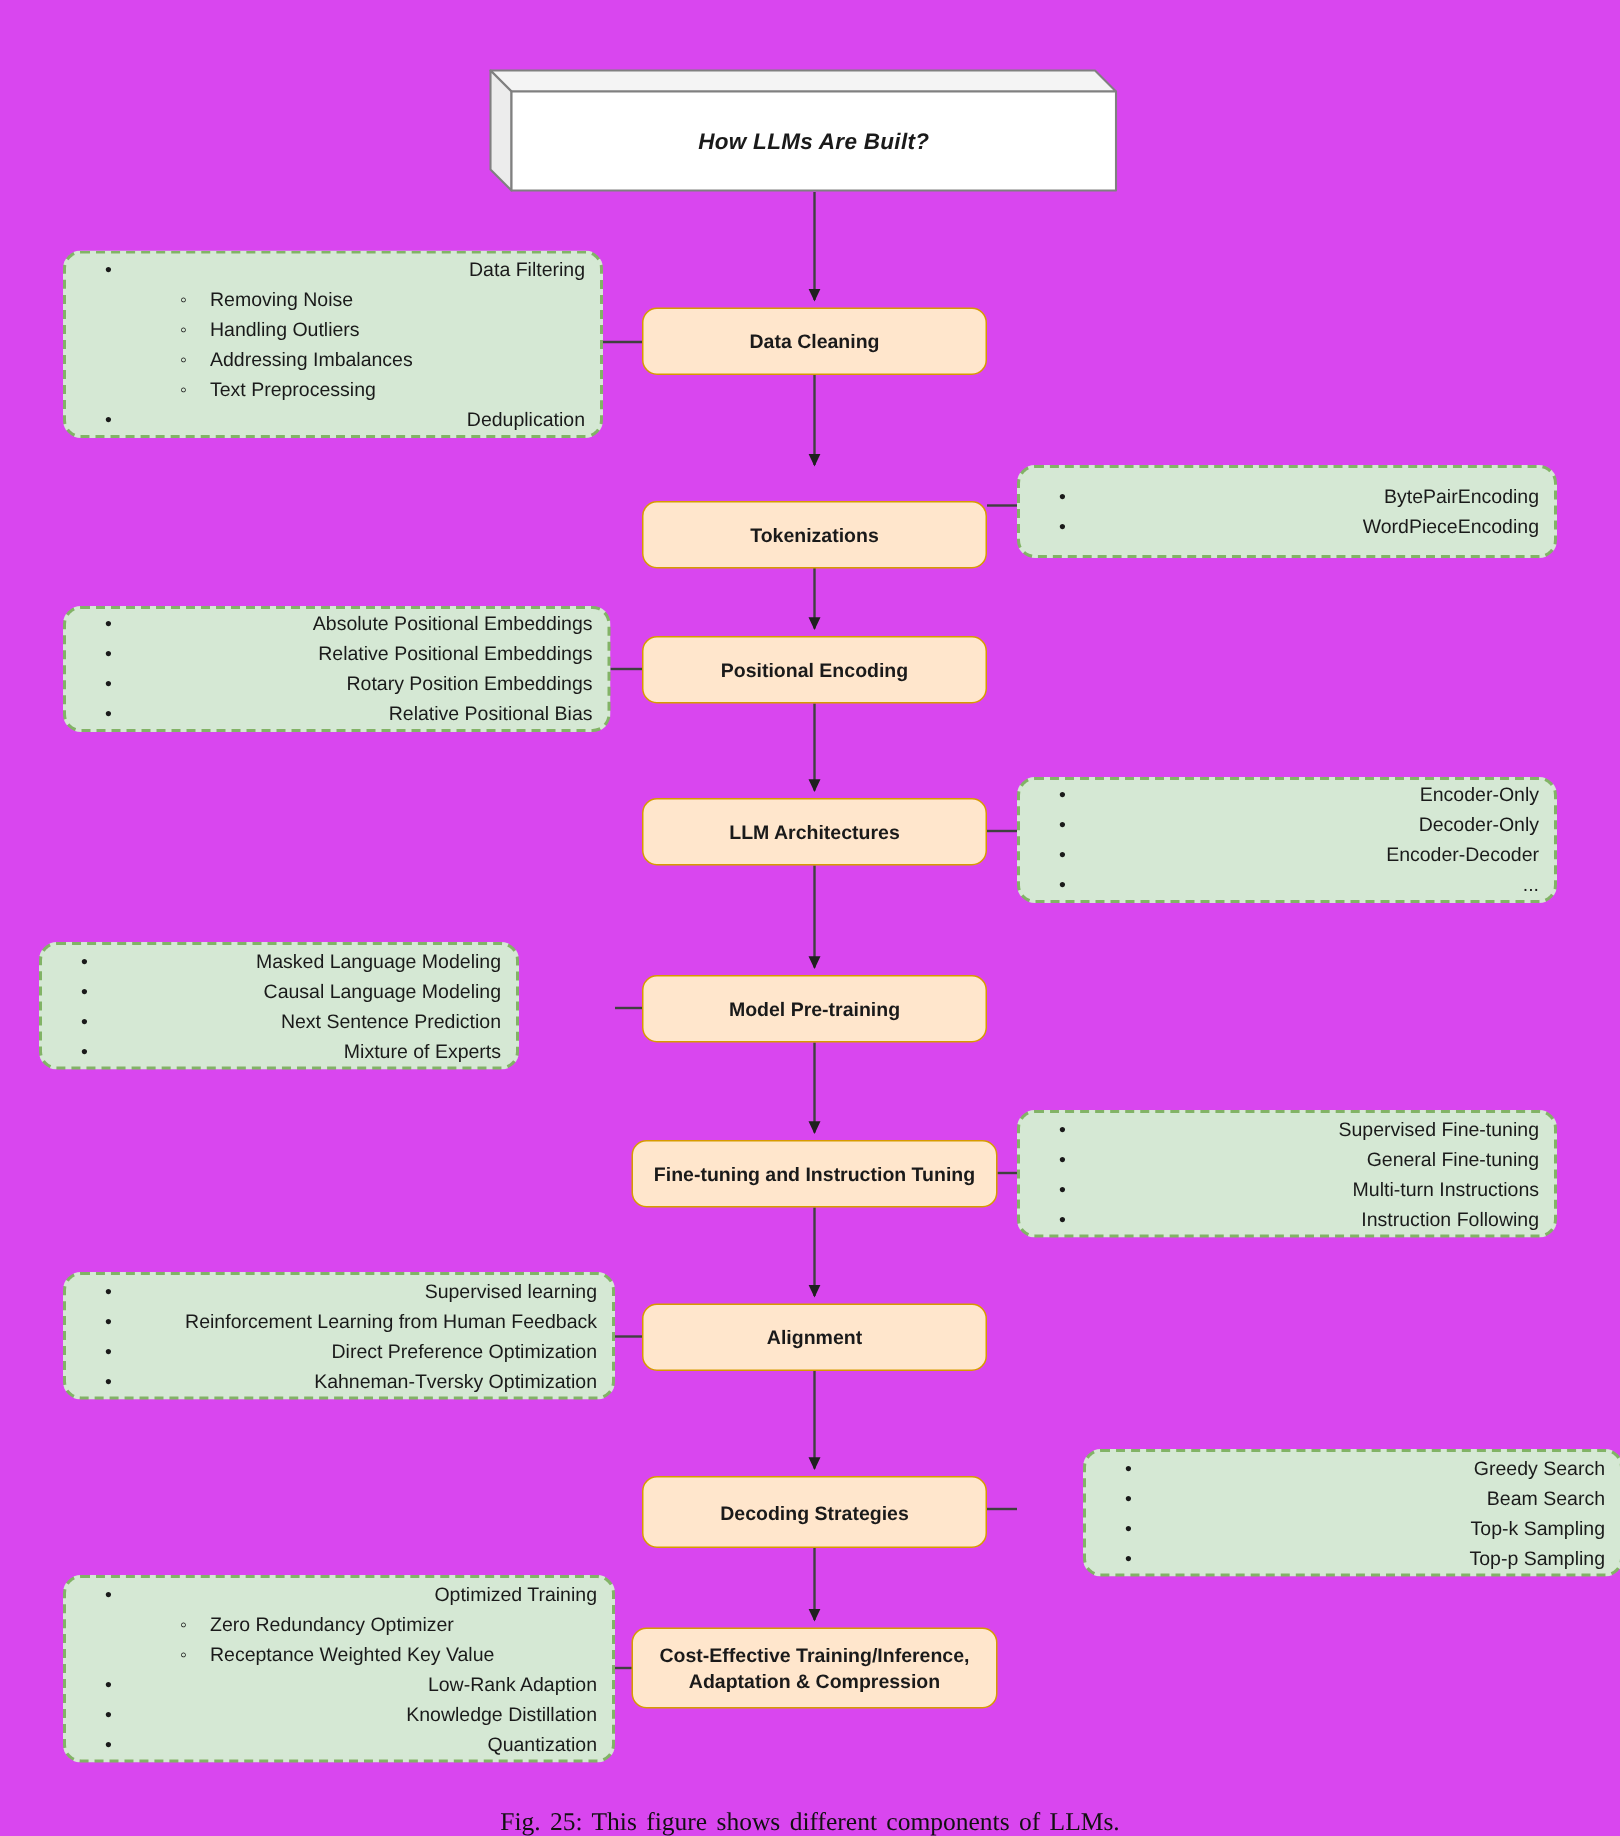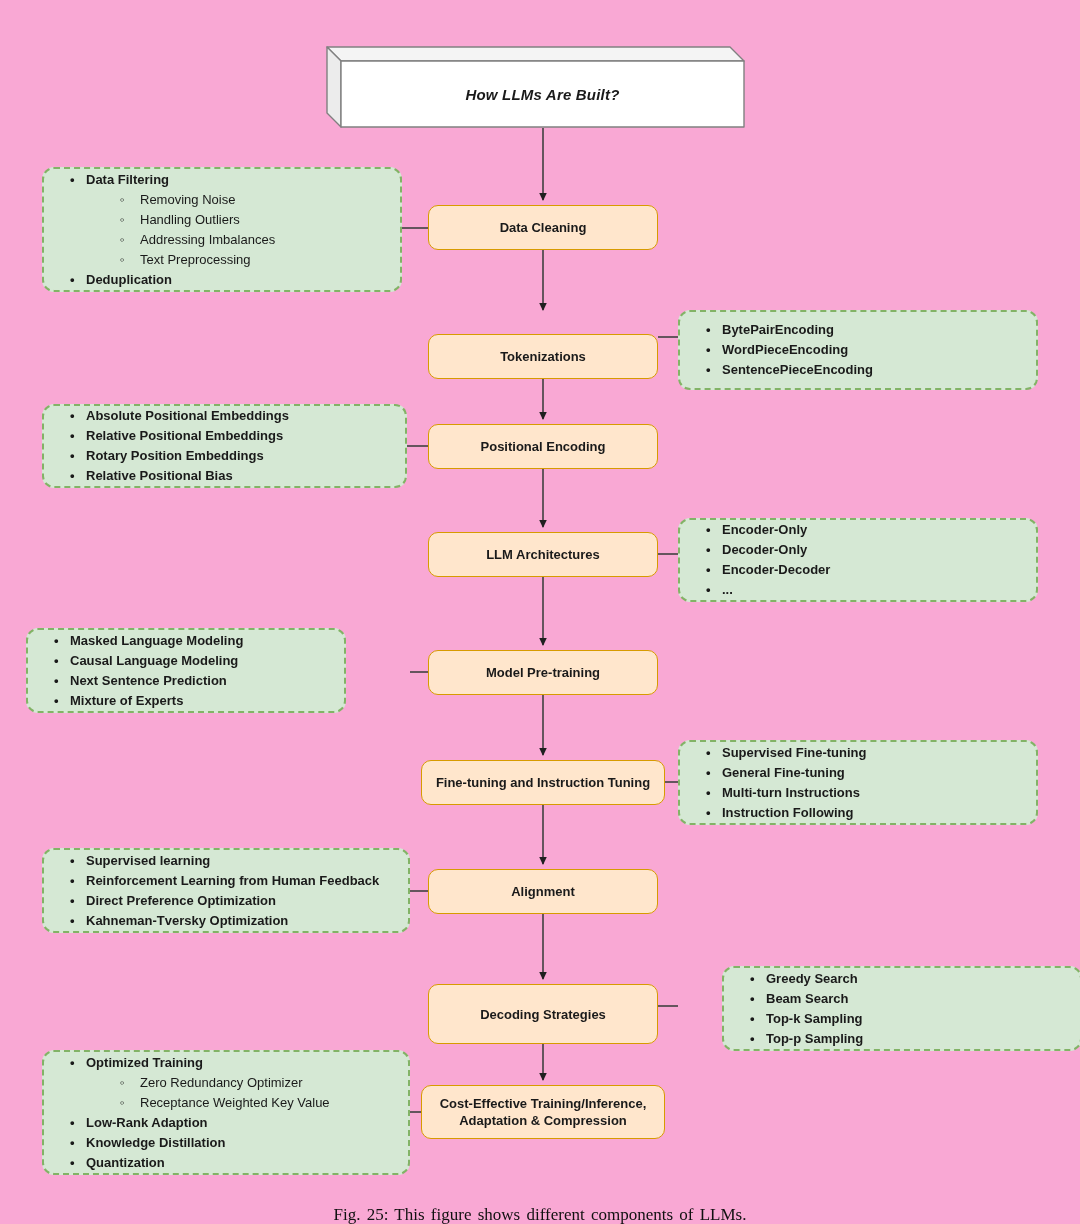--- a/index.html
+++ b/index.html
@@ -2,21 +2,21 @@
 <html style="--stage-fill: #FFE6CC; --stage-border: #D79B00; --notes-fill: #D5E8D4; --notes-border: #82B366; --wire: #404040;"><head>
 <meta charset="utf-8">
 <style>
   :root{
     --stage-fill:#FFE6CC; --stage-border:#D79B00;
     --notes-fill:#D5E8D4; --notes-border:#82B366;
     --wire:#404040; --ink:#1a1a1a;
   }
   html,body{margin:0;padding:0;background:#ffffff;}
   .canvas{
-    position:relative; width:1080px; height:1224px; background:#f9a8d4;
+    position:relative; width:1080px; height:1224px; background:#d946ef;
     font-family:"Liberation Sans", sans-serif; color:var(--ink); overflow:hidden;
   }
   .wires{position:absolute; left:0; top:0; width:1080px; height:1224px; z-index:0; pointer-events:none;}
 
   .cube-label{
     position:absolute; left:341px; top:61px; width:403px; height:66px; z-index:2;
     display:flex; align-items:center; justify-content:center;
     font-size:15px; font-weight:700; font-style:italic; letter-spacing:.2px;
   }
 
@@ -30,21 +30,21 @@
   .stage.wrap{white-space:normal; line-height:17px;}
 
   .notes{
     position:absolute; z-index:1; box-sizing:border-box;
     background:var(--notes-fill); border:2px dashed var(--notes-border);
     border-radius:12px; display:flex; flex-direction:column; justify-content:center;
     padding:6px 10px 6px 26px;
   }
   .notes ul{list-style:none; margin:0; padding:0;}
   .notes li{position:relative; line-height:20px; font-size:13px; padding-left:16px;}
-  .notes li.l1{font-weight:700;}
+  .notes li.l1{font-weight:400;text-align:right;}
   .notes li.l1::before{content:"\2022"; position:absolute; left:0; top:0;}
   .notes li.l2{font-weight:400; padding-left:70px;}
   .notes li.l2::before{content:"\25E6"; position:absolute; left:50px; top:0; font-weight:400;}
 
   .caption{
     position:absolute; left:0; top:1184px; width:1080px; z-index:1;
     text-align:center; font-family:"Liberation Serif", serif; font-size:17px;
     color:#111; word-spacing:2px;margin-top:21px;
   }
 </style>
@@ -93,39 +93,38 @@
 
   <div class="cube-label">How LLMs Are Built?</div>
 
   <div class="stage" style="left:428px;top:205px;width:230px;height:45px;">Data Cleaning</div>
   <div class="stage" style="left:428px;top:315px;width:230px;height:45px;margin-top:19px;">Tokenizations</div>
   <div class="stage" style="left:428px;top:424px;width:230px;height:45px;">Positional Encoding</div>
   <div class="stage" style="left:428px;top:532px;width:230px;height:45px;">LLM Architectures</div>
   <div class="stage" style="left:428px;top:650px;width:230px;height:45px;">Model Pre-training</div>
   <div class="stage" style="left:421px;top:760px;width:244px;height:45px;">Fine-tuning and Instruction Tuning</div>
   <div class="stage" style="left:428px;top:869px;width:230px;height:45px;">Alignment</div>
-  <div class="stage" style="left:428px;top:984px;width:230px;height:60px;">Decoding Strategies</div>
+  <div class="stage" style="left:428px;top:984px;width:230px;height:48px;">Decoding Strategies</div>
   <div class="stage wrap" style="left:421px;top:1085px;width:244px;height:54px;">Cost-Effective Training/Inference, Adaptation &amp; Compression</div>
 
   <div class="notes" style="left:42px;top:167px;width:360px;height:125px;">
     <ul>
       <li class="l1">Data Filtering</li>
       <li class="l2">Removing Noise</li>
       <li class="l2">Handling Outliers</li>
       <li class="l2">Addressing Imbalances</li>
       <li class="l2">Text Preprocessing</li>
       <li class="l1">Deduplication</li>
     </ul>
   </div>
 
-  <div class="notes" style="left:678px;top:310px;width:360px;height:80px;">
+  <div class="notes" style="left:678px;top:310px;width:360px;height:62px;">
     <ul>
       <li class="l1">BytePairEncoding</li>
       <li class="l1">WordPieceEncoding</li>
-      <li class="l1">SentencePieceEncoding</li>
     </ul>
   </div>
 
   <div class="notes" style="left:42px;top:404px;width:365px;height:84px;">
     <ul>
       <li class="l1">Absolute Positional Embeddings</li>
       <li class="l1">Relative Positional Embeddings</li>
       <li class="l1">Rotary Position Embeddings</li>
       <li class="l1">Relative Positional Bias</li>
     </ul>

